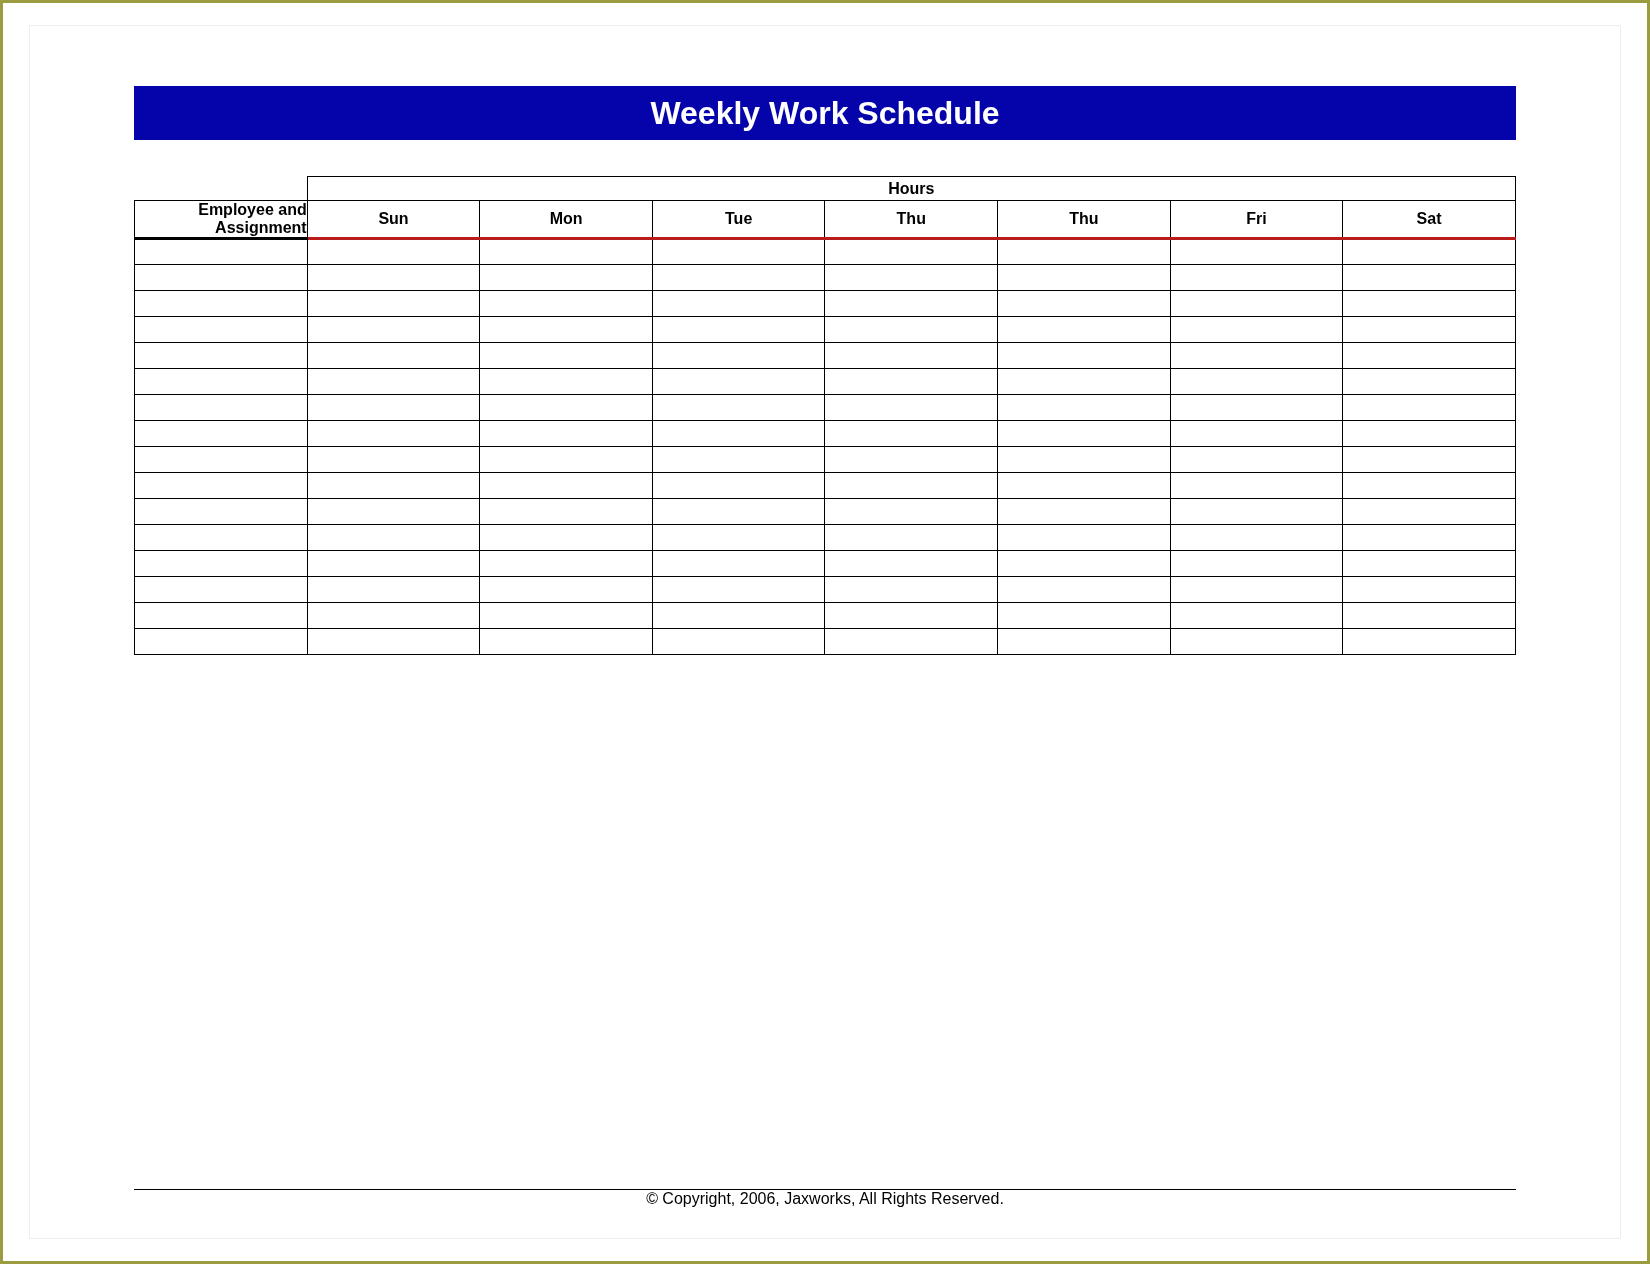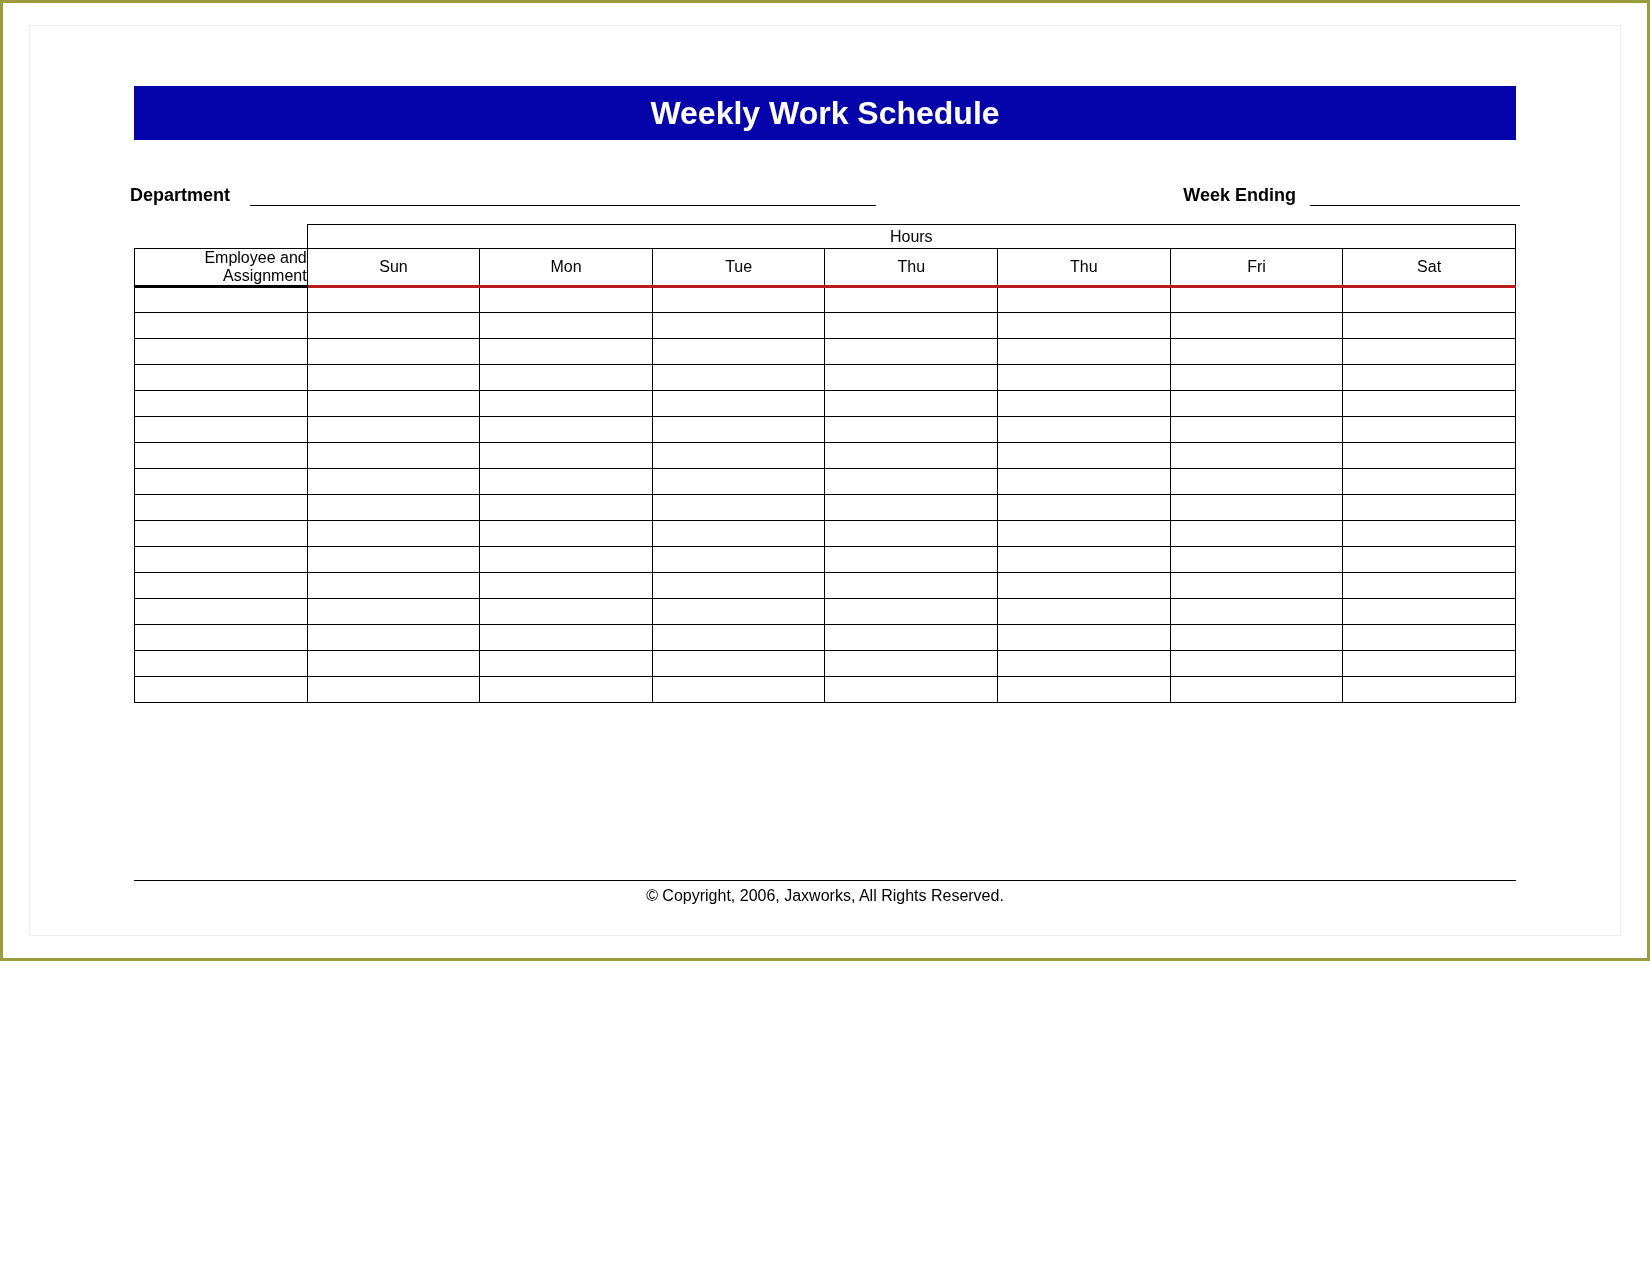--- a/index.html
+++ b/index.html
@@ -7,21 +7,21 @@
     padding: 0;
     width: 1650px;
     height: 1275px;
     background: #fff;
     font-family: Arial, Helvetica, sans-serif;
     color: #000;
   }
   .outer-frame {
     box-sizing: border-box;
     width: 1650px;
-    height: 961px;
+    height: 1264px;
     border: 3px solid #9b9b3f; 
     padding: 22px 26px;
     position: relative;
     background: #fff;
   }
   .page {
     box-sizing: border-box;
     width: 100%;
     height: 100%;
     background: #fff;
@@ -83,21 +83,21 @@
     table-layout: fixed;
   }
   .sched-table th, .sched-table td {
     border: 1px solid #000;
     height: 24px;
     font-size: 16px;
     box-sizing: border-box;
     padding: 0;
   }
   .sched-table th {
-    font-weight: normal;
+    font-weight: bold;
     background: #fff;
   }
   .sched-table .group-header {
     text-align: center;
     border-bottom: 1px solid #000;
   }
   .sched-table .col-emp {
     width: 30%;
     text-align: right;
     padding-left: 10px;
@@ -124,44 +124,32 @@
     text-align: center;
   }
 
   .copyright-bar {
     margin-top: auto;
     width: 98%;
     align-self: center;
     border-top: 1px solid #000;
     text-align: center;
     font-size: 16px;
-    padding-top: 6px;
   }
 </style>
 </head>
 <body>
 
 <div class="outer-frame">
   <div class="page">
 
     <div class="title-bar">
       <span>Weekly Work Schedule</span>
     </div>
 
-    <div class="meta-row">
-      <div class="meta-left">
-        <span>Department</span>
-      </div>
-      <div class="meta-dept-line"></div>
-      <div class="meta-spacer"></div>
-      <div class="meta-right">
-        <span>Week Ending</span>
-        <div class="meta-week-line"></div>
-      </div>
-    </div>
 
     <table class="sched-table">
       <thead>
         <tr>
           <th class="no-border-top-left"></th>
           <th class="group-header" colspan="7">Hours</th>
         </tr>
         <tr>
           <th class="col-emp">Employee and Assignment</th>
           <th class="col-day">Sun</th>

